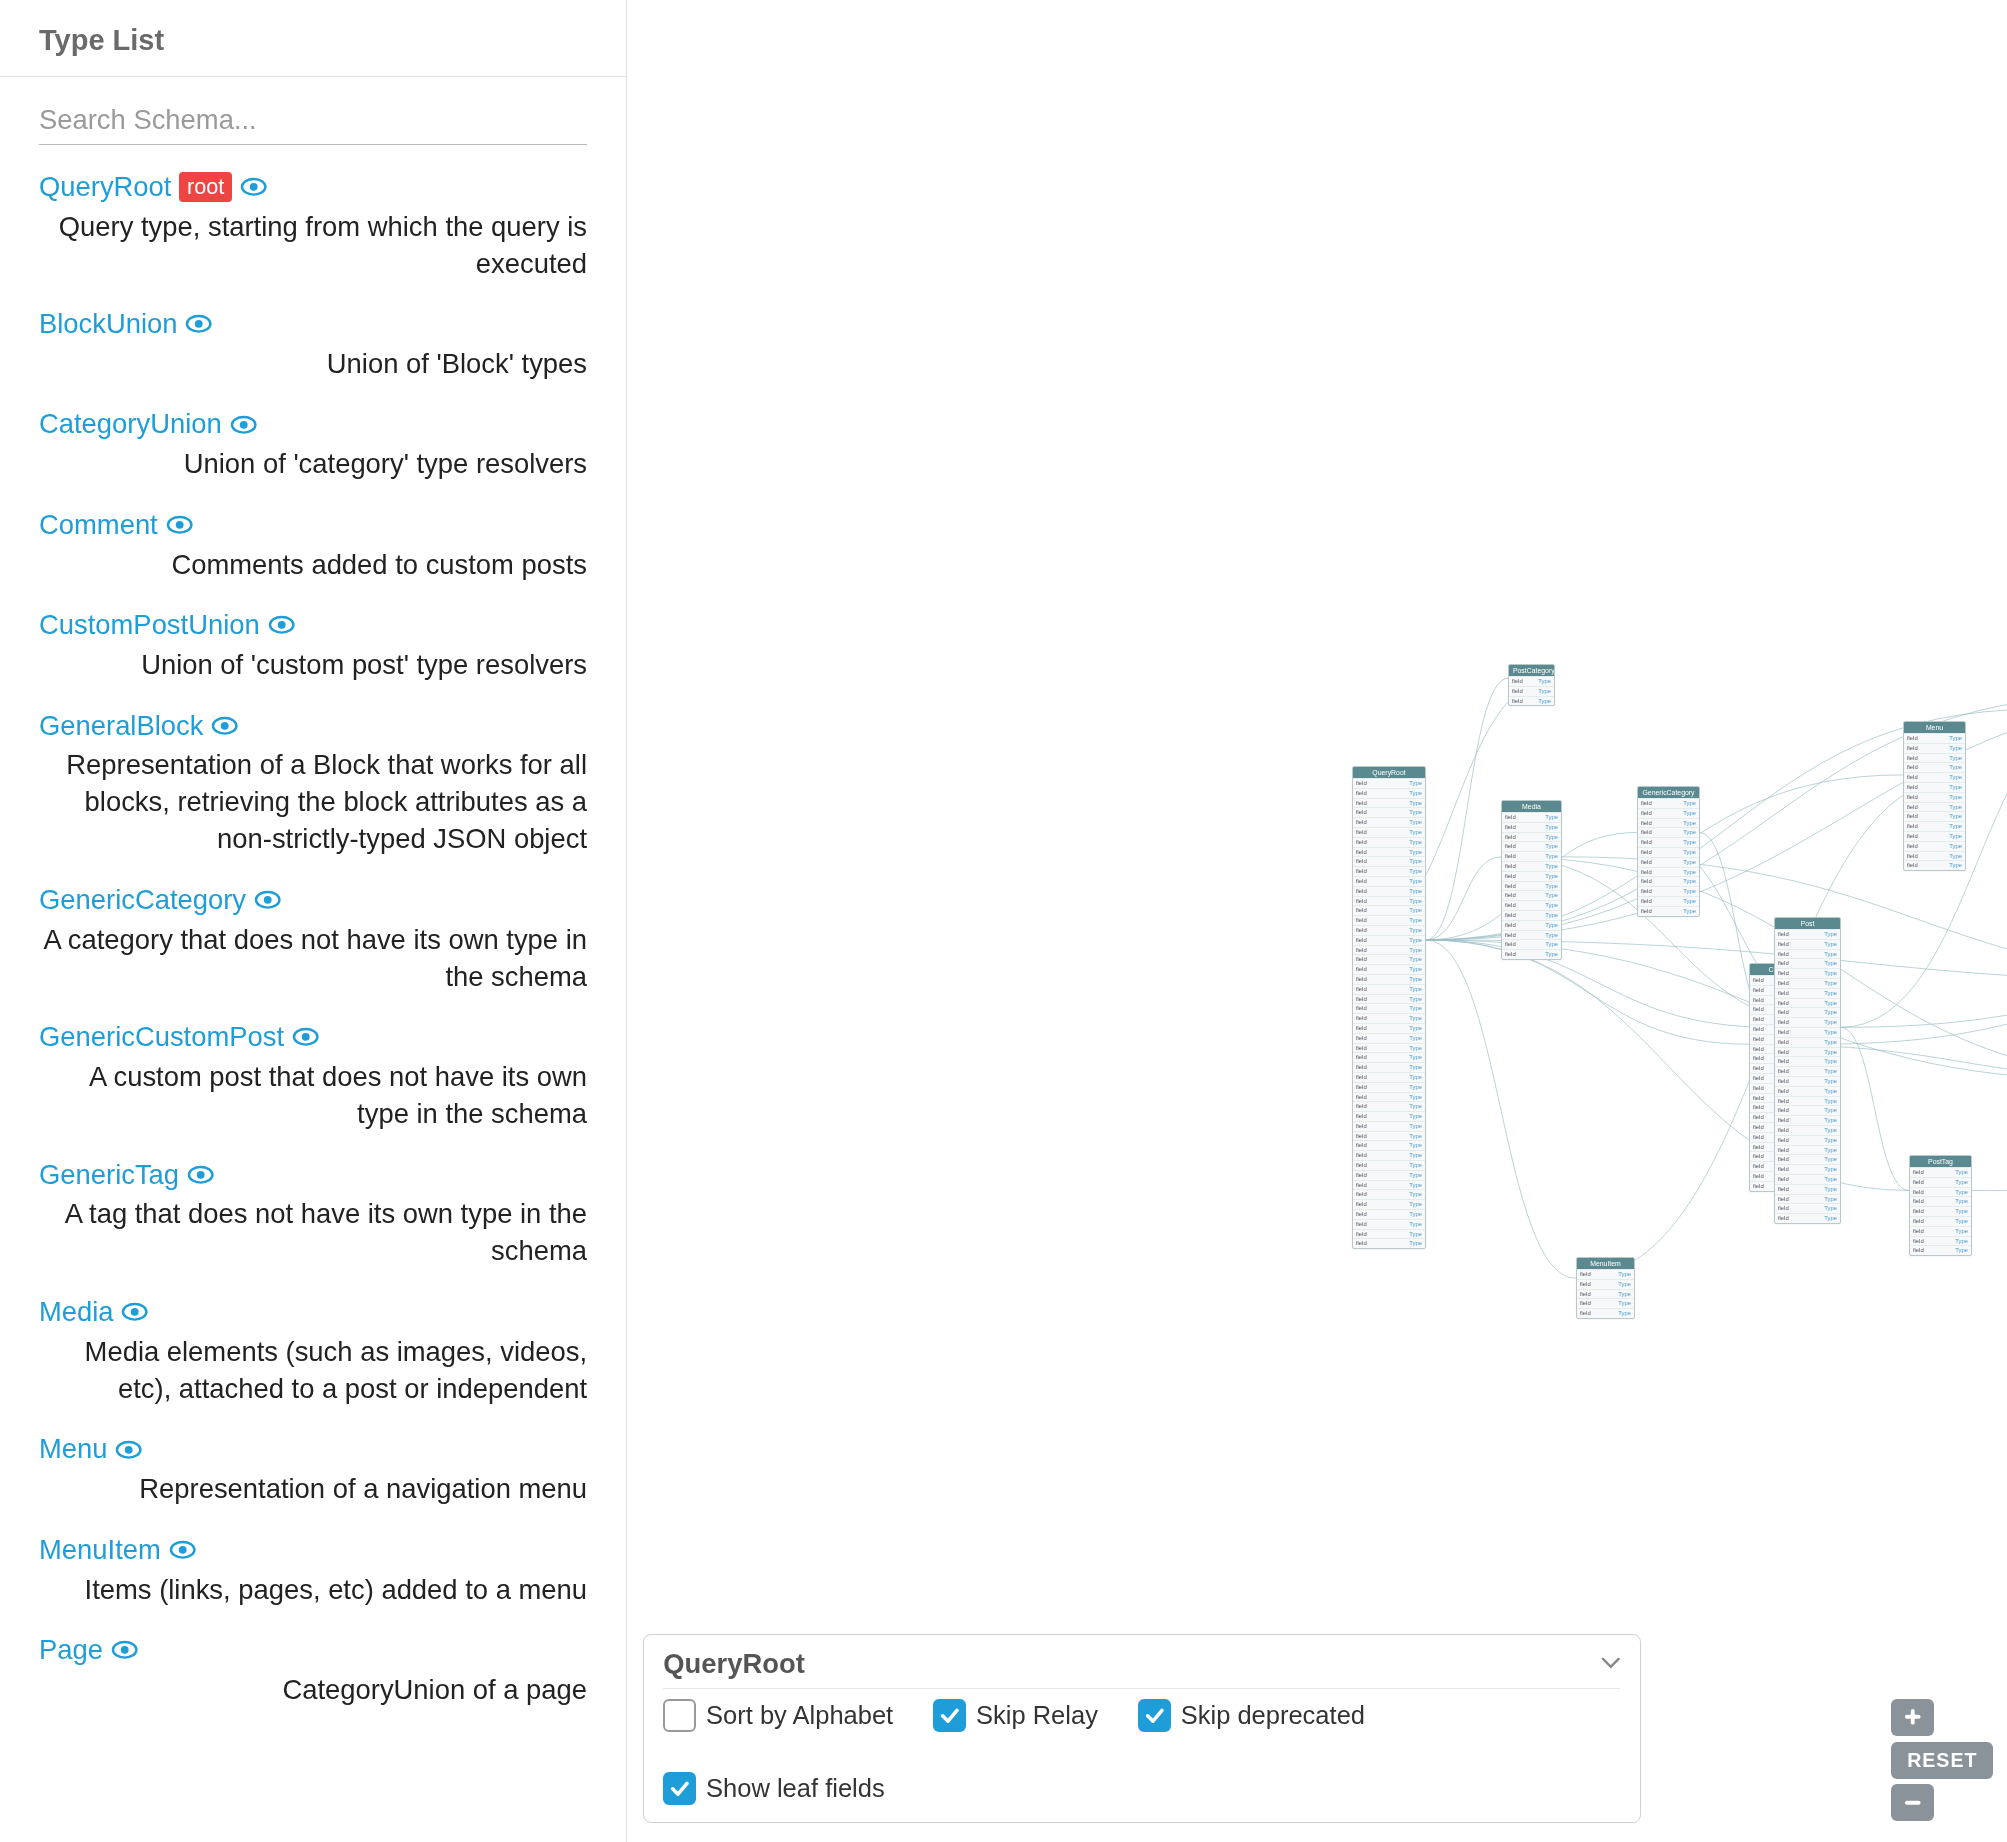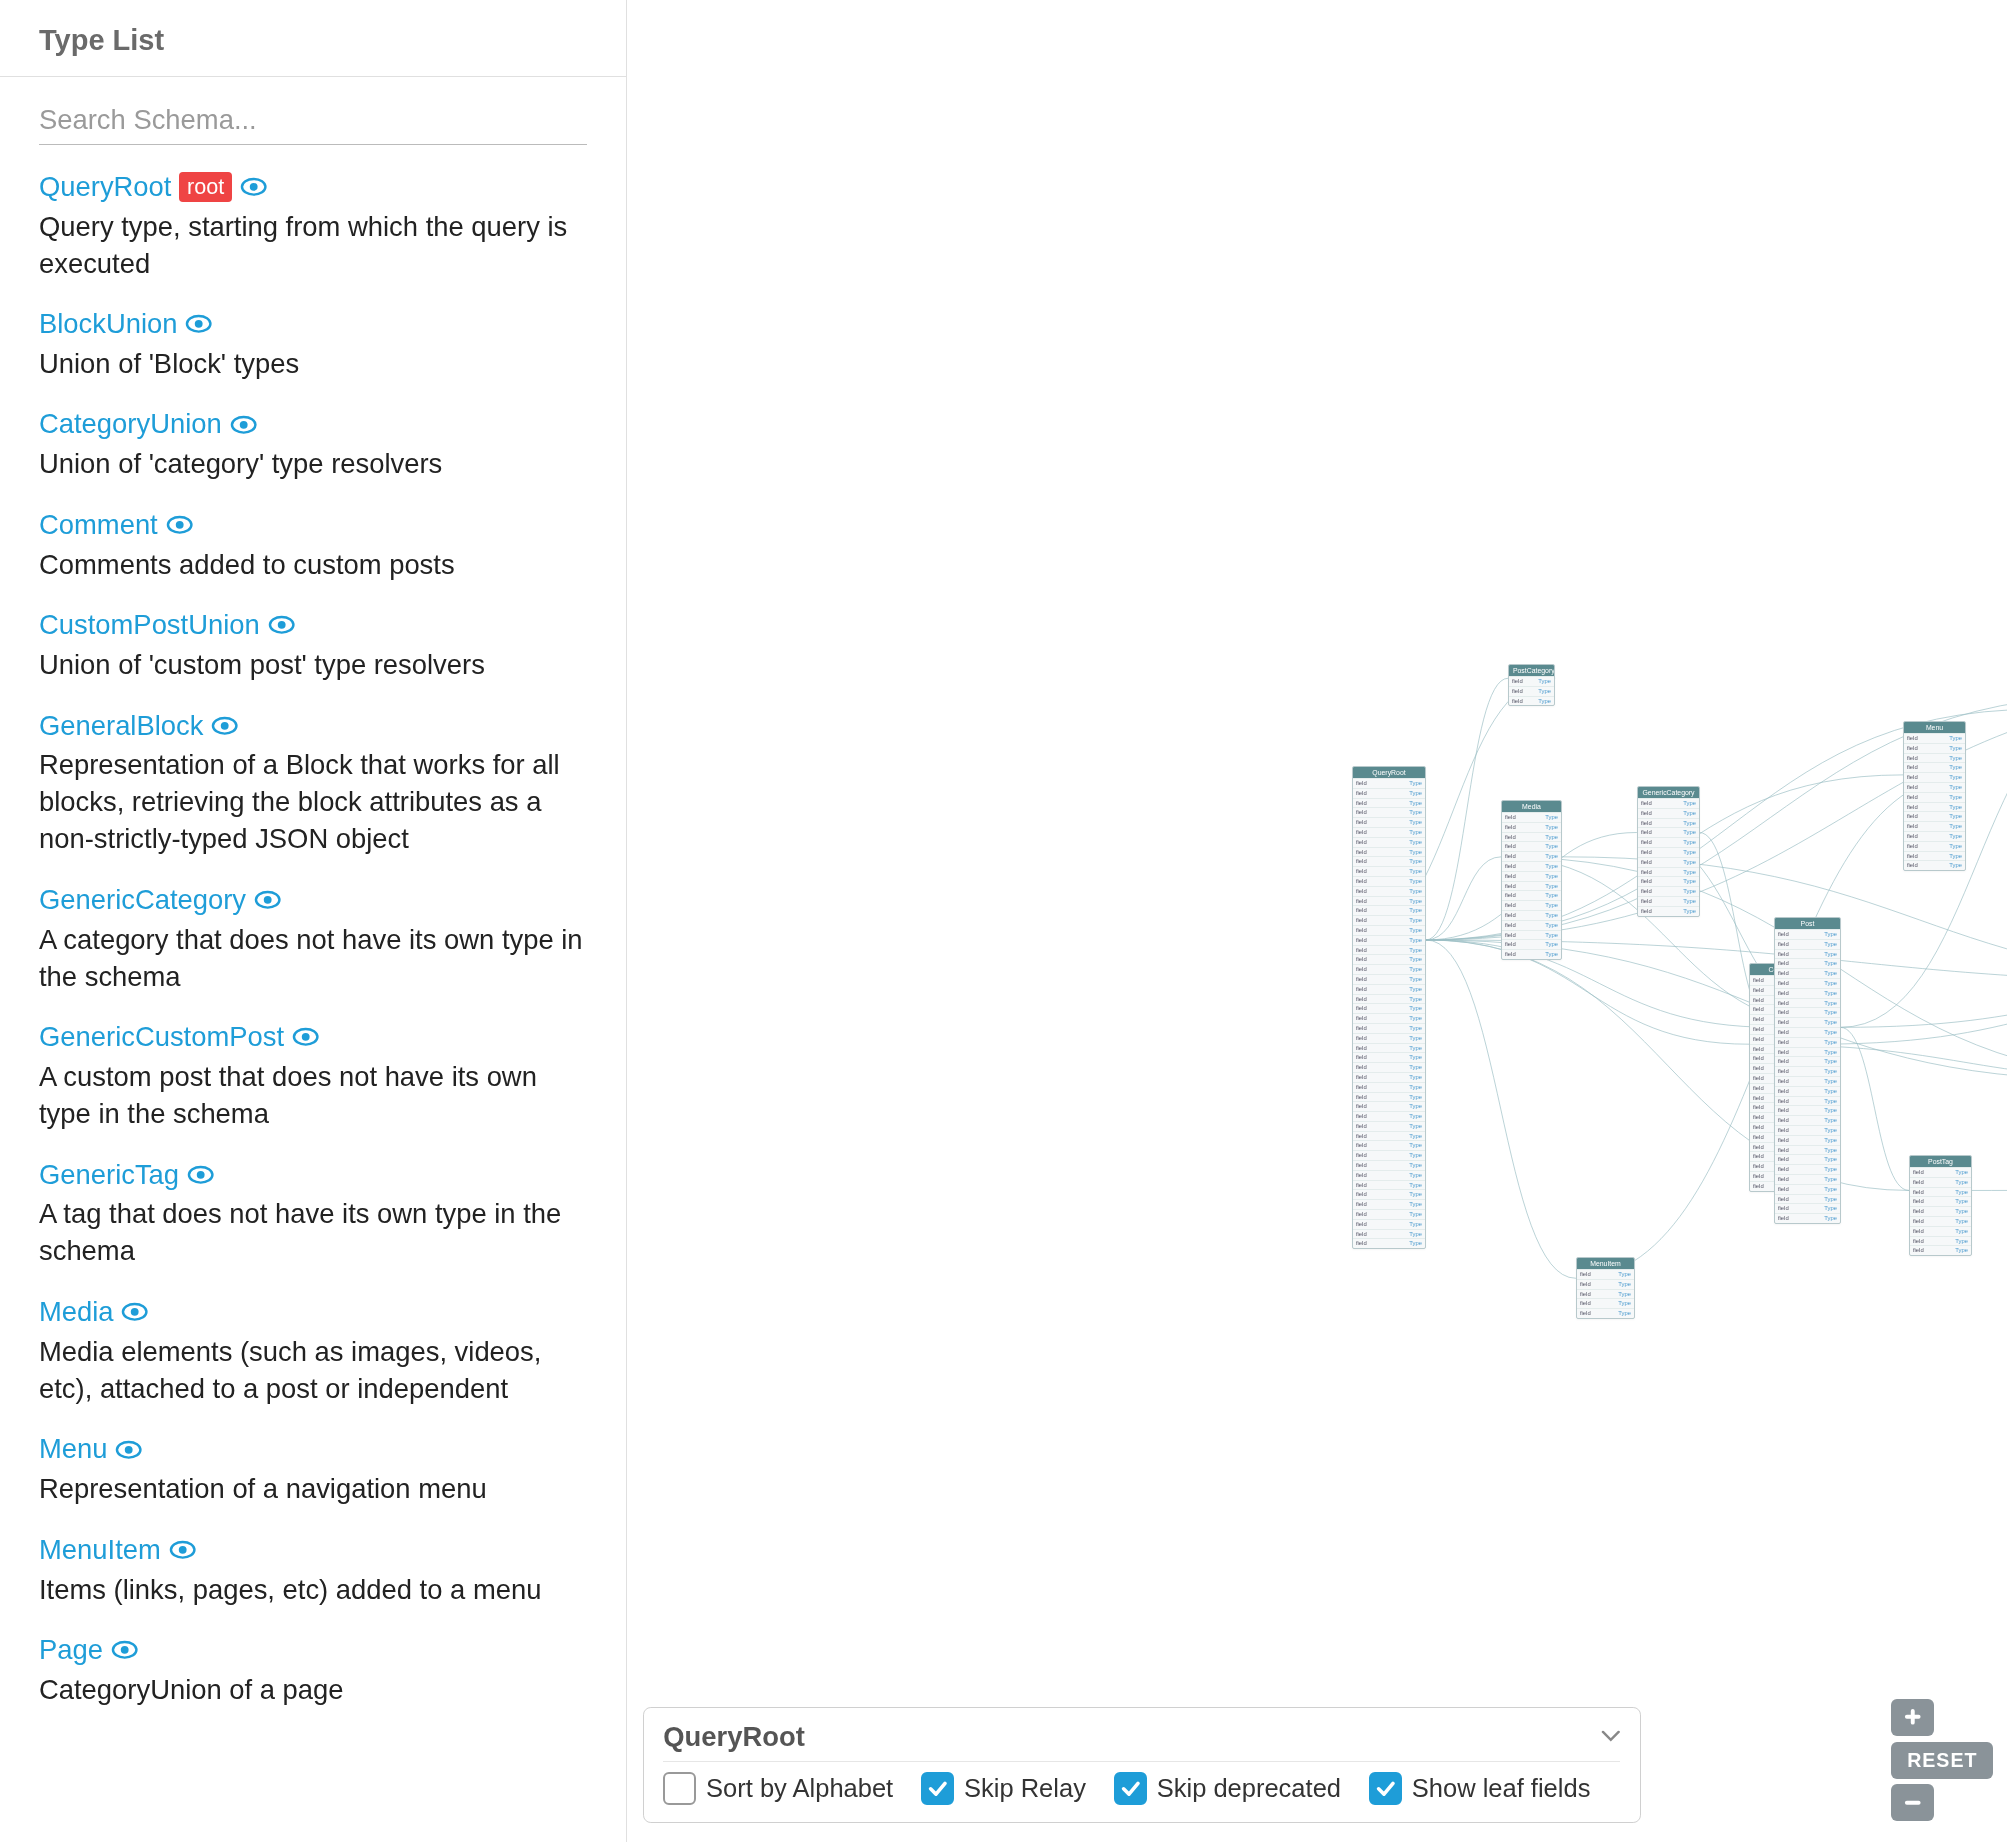--- a/index.html
+++ b/index.html
@@ -73,20 +73,21 @@
   display: inline-flex;
   align-items: center;
   justify-content: center;
   cursor: pointer;
 }
 .eye-icon svg { width: 27.4px; height: 19.6px; }
 .type-desc {
   font-size: 27.4px;
   color: #222;
   line-height: 1.35;
+  text-align: right;
 }
 
 .canvas {
   flex: 1;
   position: relative;
   overflow: hidden;
   background: #fff;
 }
 .graph-nodes { position: absolute; inset: 0; pointer-events: none; }
 .graph-links { position: absolute; inset: 0; z-index: 0; }
@@ -135,21 +136,21 @@
   display: flex;
   align-items: center;
   justify-content: space-between;
   border-bottom: 1px solid #e6e6e6;
   padding-bottom: 7.8px;
   margin-bottom: 9.8px;
   cursor: pointer;
 }
 .panel-title { font-size: 27.4px; font-weight: 700; color: #555; }
 .chevron { color: #888; }
-.panel-opts { display: flex; gap: 28px; flex-wrap: wrap; }
+.panel-opts { display: flex; gap: 40px; flex-wrap: wrap; }
 .opt {
   display: flex;
   align-items: center;
   gap: 9.8px;
   font-size: 25.5px;
   color: #333;
   cursor: pointer;
 }
 .checkbox {
   width: 33px;

